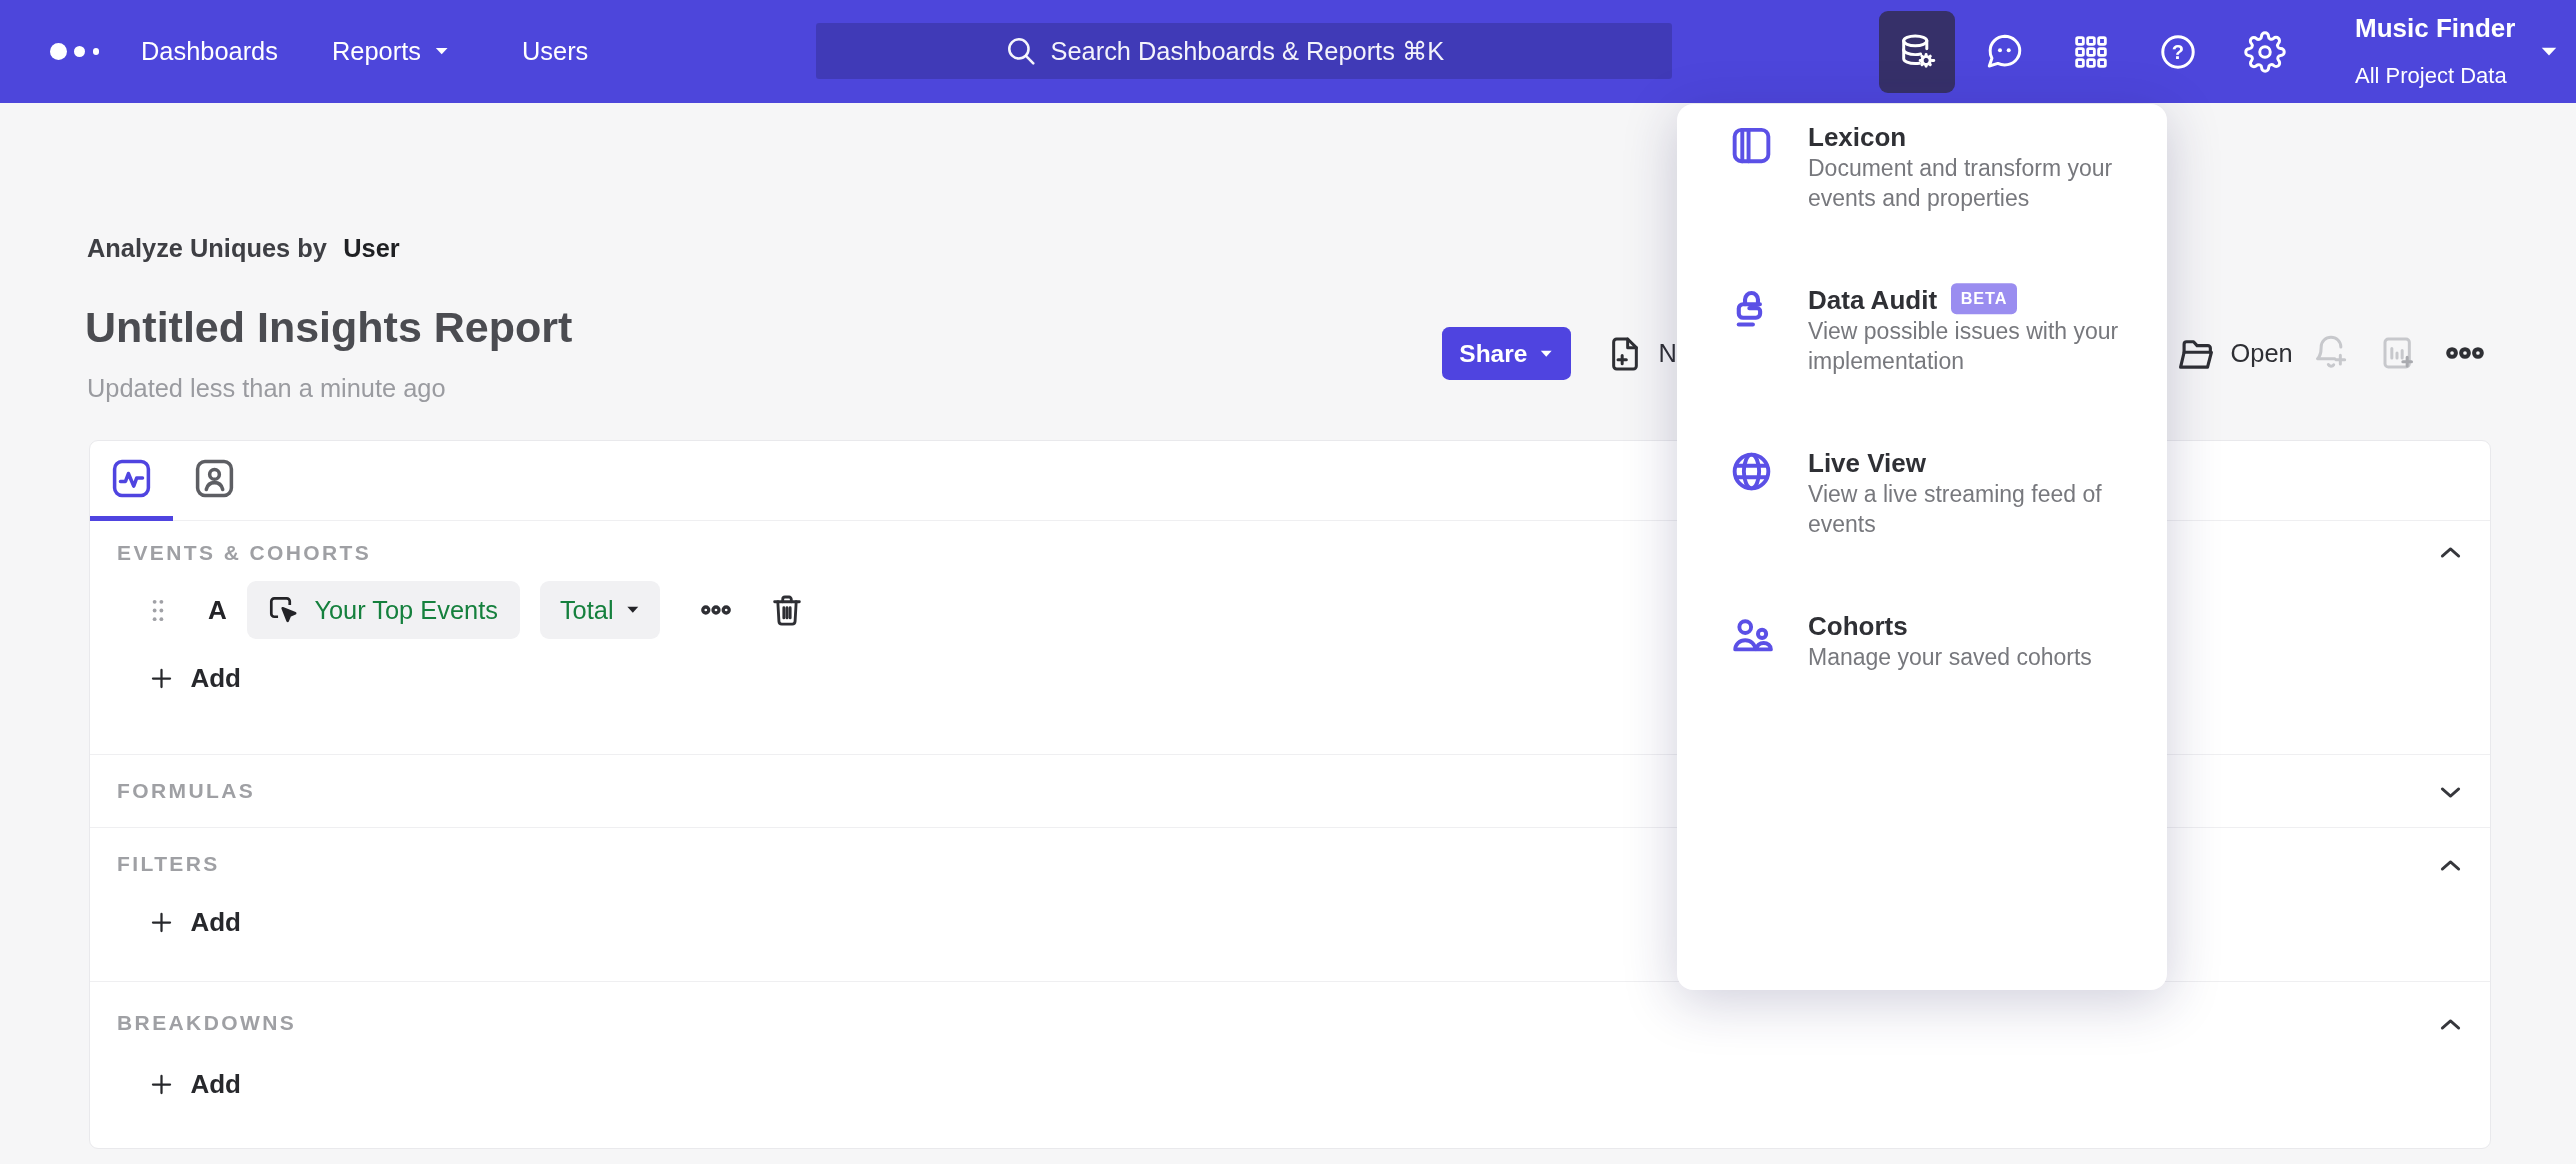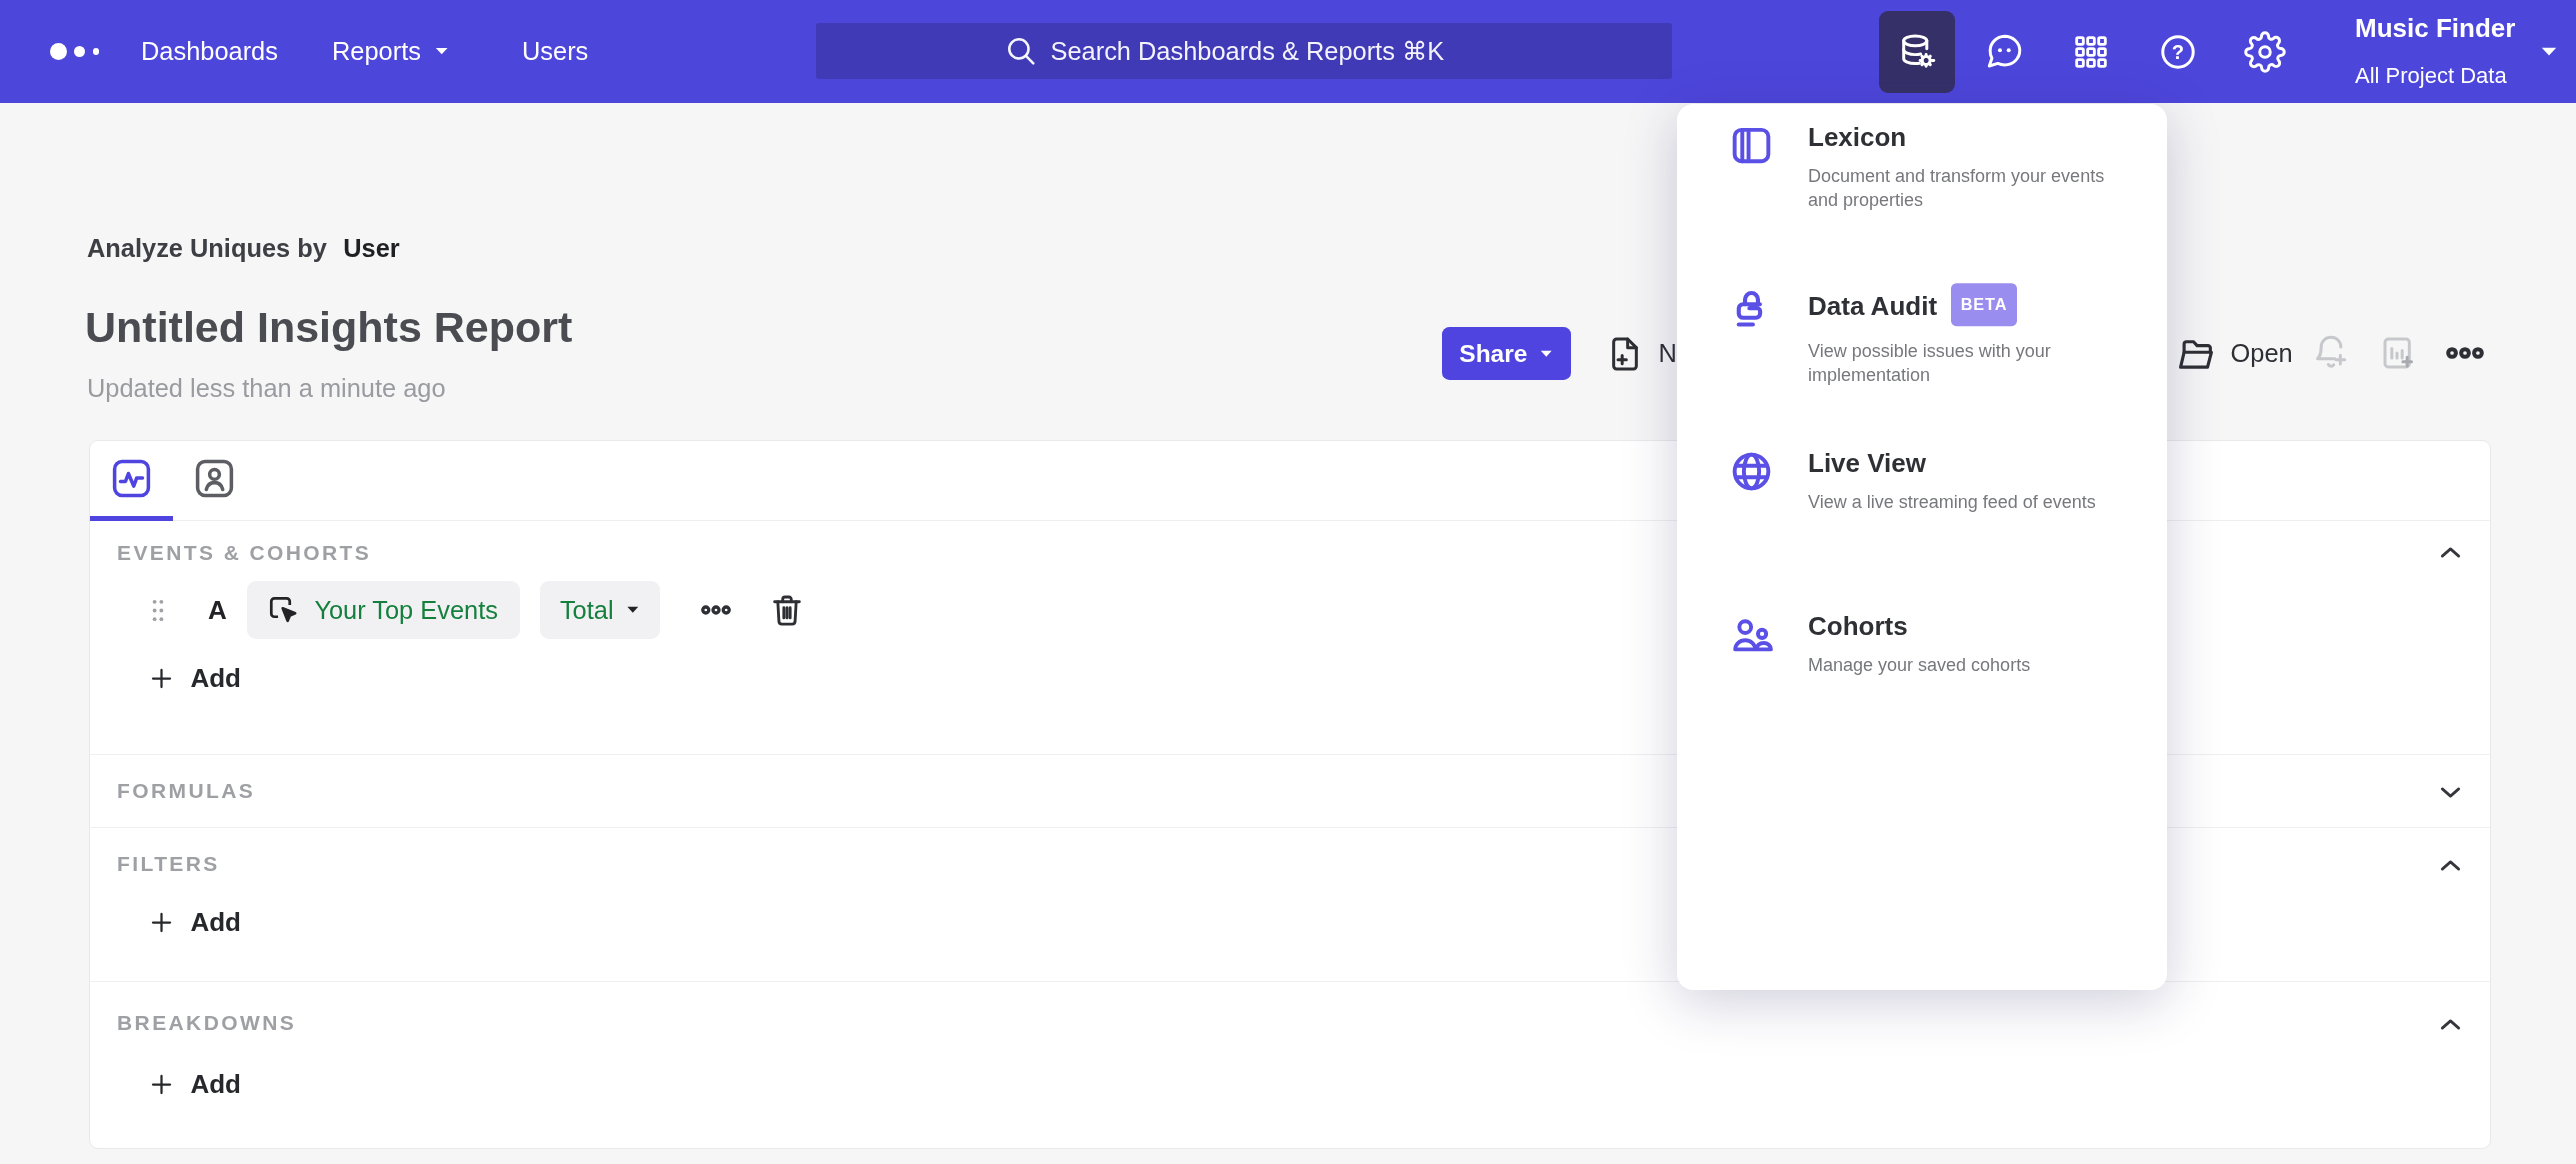--- a/index.html
+++ b/index.html
@@ -101,24 +101,24 @@
   .sec-breakdowns .chev{top:27px}
   .sec-breakdowns .add-btn{margin:34px 0 0 31px}
 
   
   .menu-panel{position:absolute;left:1677px;top:104px;width:490px;height:886px;background:#fff;
     border-radius:16.3px;box-shadow:0 11px 54px rgba(35,32,90,.22);padding-top:18px;z-index:50}
   .menu-item{height:163px;display:flex;align-items:flex-start;gap:33px;padding-left:51px;cursor:pointer}
   .menu-item .mi-icon{flex:none;width:47px;height:47px;color:var(--icon)}
   .menu-item .mi-text{width:319px}
   .mi-title{font-size:26px;font-weight:600;color:#2f3035;display:flex;align-items:center;gap:13.6px}
-  .mi-desc{margin-top:12px;font-size:18px;line-height:1.32;color:var(--muted2)}
+  .mi-desc{margin-top:0;font-size:23px;line-height:1.32;color:var(--muted2)}
   .menu-item.highlight{height:181px;margin:9px 25.4px 0;padding-left:25.4px;background:#f4f4f5;border-radius:9px}
   .beta{display:inline-block;background:var(--beta_badge);color:#fff;font-size:16.3px;font-weight:700;
-    letter-spacing:0.9px;border-radius:5.4px;padding:12px 10px;transform:translateY(-1.8px)}
+    letter-spacing:0.9px;border-radius:5.4px;padding:6px 10px;transform:translateY(-1.8px)}
 
   svg{display:block}
 </style>
 </head>
 <body>
 
 <div class="screen">
 
   <header class="topbar">
     <div class="logo" aria-label="logo">

